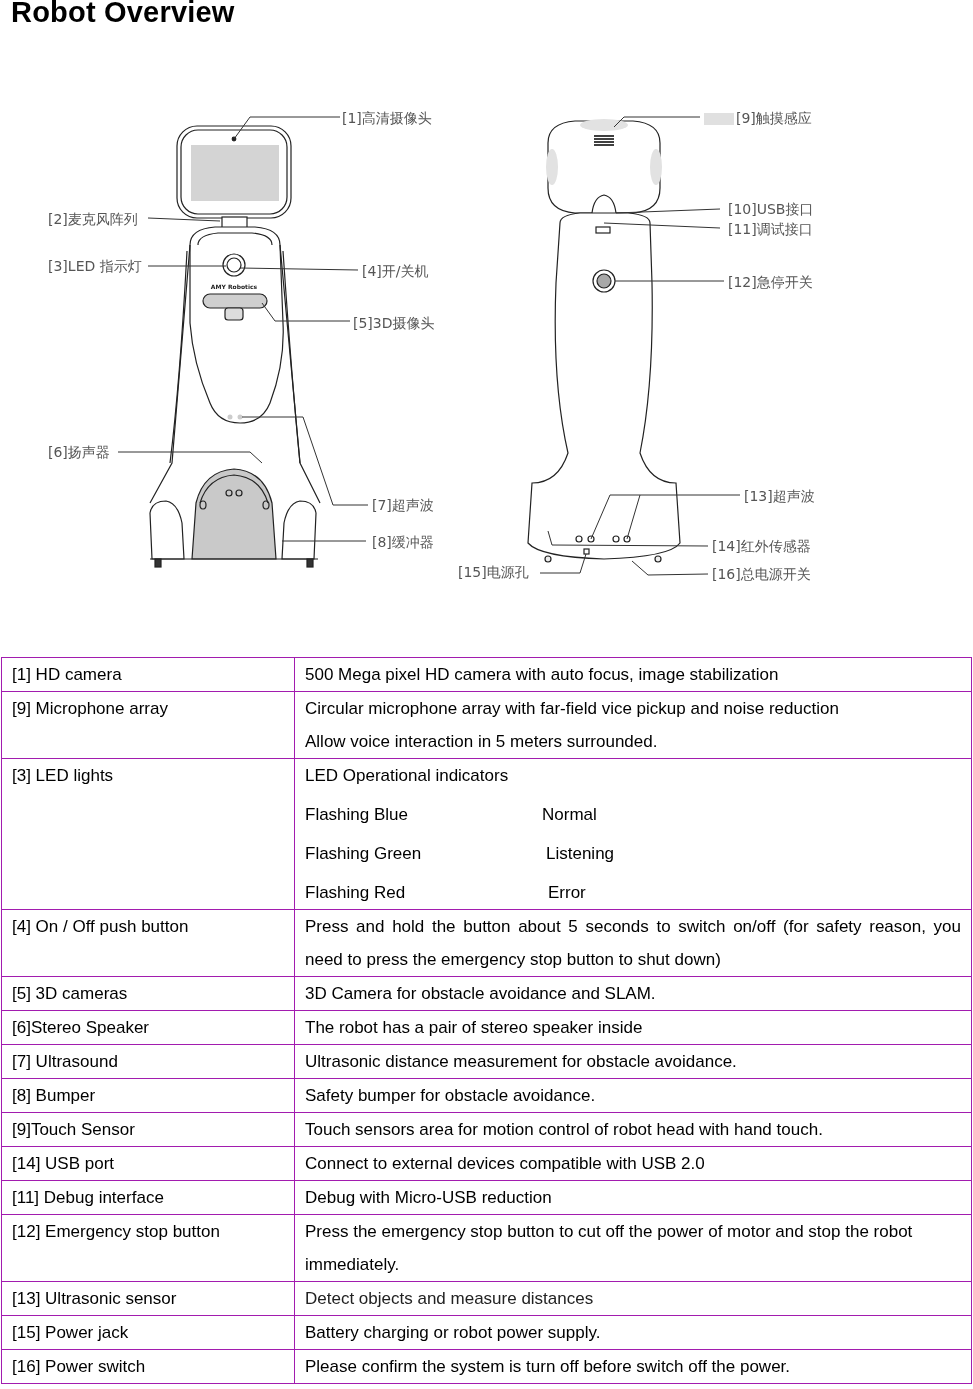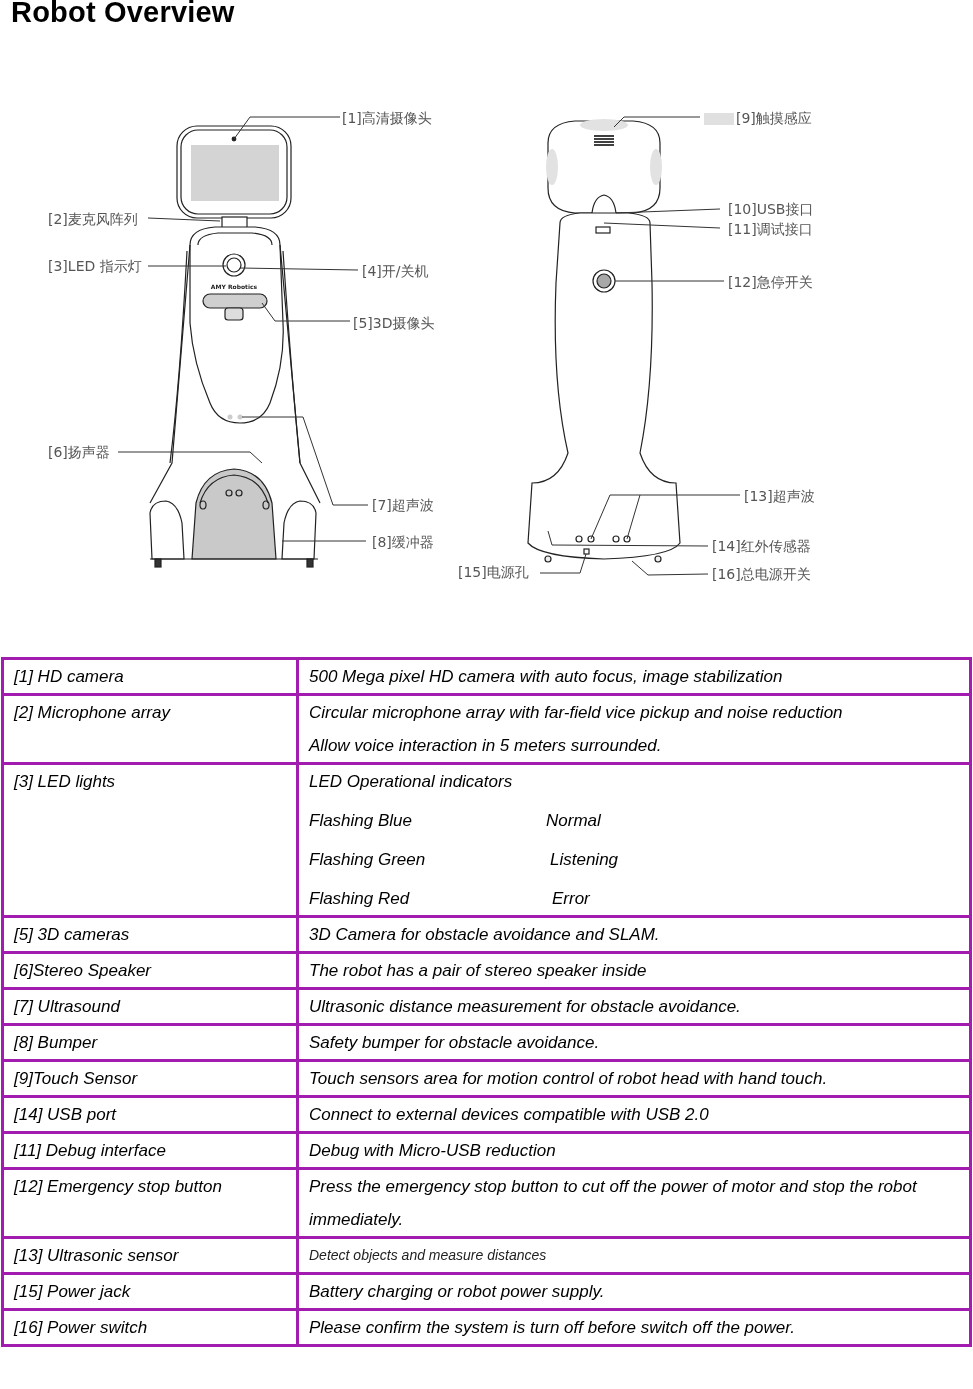--- a/index.html
+++ b/index.html
@@ -2,24 +2,24 @@
 <html><head>
   <meta charset="utf-8">
   <style>
     html, body { margin: 0; padding: 0; background: #ffffff; }
     body { width: 973px; height: 1389px; position: relative; overflow: hidden; font-family: "Liberation Sans", sans-serif; color: #000; }
     .title { position: absolute; left: 11px; top: -4px; font-family: "Liberation Sans", sans-serif; font-weight: bold; font-size: 29px; letter-spacing: 0.2px; }
     .figure { position: absolute; left: 0; top: 83px; width: 973px; height: 520px; }
     .figure svg { width: 973px; height: 520px; display: block; }
     .lbl { font-family: "DejaVu Sans", sans-serif; font-size: 14px; fill: #555; }
     table.spec { position: absolute; left: 1px; top: 657px; width: 971px; border-collapse: collapse; font-family: "Liberation Sans", sans-serif; font-size: 17px; }
-    table.spec td { border: 3px solid #a21caf; vertical-align: top; padding: 6px 10px 4px 10px; line-height: 33px; padding-top: 0; padding-bottom: 0; font-style: italic; }
+    table.spec td { border: 1px solid #a21caf; vertical-align: top; padding: 6px 10px 4px 10px; line-height: 33px; padding-top: 0; padding-bottom: 0; }
     table.spec td.c1 { width: 272px; }
     table.spec td.c2 { }
-    table.spec td.arial { font-family: "Liberation Sans", sans-serif; font-size: 14px; color: #222; }
+    table.spec td.arial { font-family: "Liberation Sans", sans-serif; font-size: 17px; color: #222; }
     .justify { text-align: justify; text-align-last: left; }
     .led-row { display: flex; margin-top: 6px; }
     .led-row .k { width: 237px; }
   </style>
 </head>
 <body>
 
 <div class="title">Robot Overview</div>
 
 <div class="figure">
@@ -131,21 +131,21 @@
   </svg>
 </div>
 
 <table class="spec">
   <tbody>
       <tr style="height:34px">
     <td class="c1">[1] HD camera</td>
     <td class="c2">500 Mega pixel HD camera with auto focus, image stabilization</td>
   </tr>
   <tr style="height:66px">
-    <td class="c1">[2] Microphone array</td>
+    <td class="c1">[9] Microphone array</td>
     <td class="c2">
       <div>Circular microphone array with far-field vice pickup and noise reduction</div>
       <div>Allow voice interaction in 5 meters surrounded.</div>
     </td>
   </tr>
   <tr style="height:131px">
     <td class="c1">[3] LED lights</td>
     <td class="c2">
       <div>LED Operational indicators</div>
       <div class="led-row">
@@ -155,20 +155,24 @@
       <div class="led-row">
             <span class="k" style="width:241px">Flashing Green</span>
             <span>Listening</span>
           </div>
       <div class="led-row">
             <span class="k" style="width:243px">Flashing Red</span>
             <span>Error</span>
           </div>
     </td>
   </tr>
+  <tr style="height:67px">
+    <td class="c1">[4] On / Off push button</td>
+    <td class="c2 justify">Press and hold the button about 5 seconds to switch on/off (for safety reason, you need to press the emergency stop button to shut down)</td>
+  </tr>
   <tr style="height:33px">
     <td class="c1">[5] 3D cameras</td>
     <td class="c2">3D Camera for obstacle avoidance and SLAM.</td>
   </tr>
   <tr style="height:33px">
     <td class="c1">[6]Stereo Speaker</td>
     <td class="c2">The robot has a pair of stereo speaker inside</td>
   </tr>
   <tr style="height:34px">
     <td class="c1">[7] Ultrasound</td>

